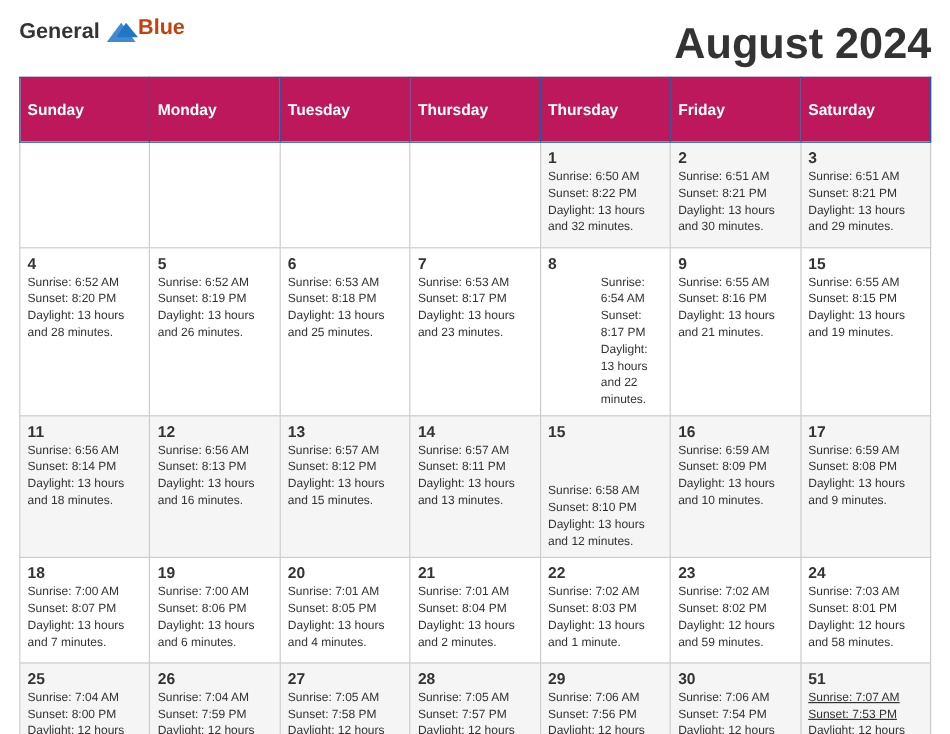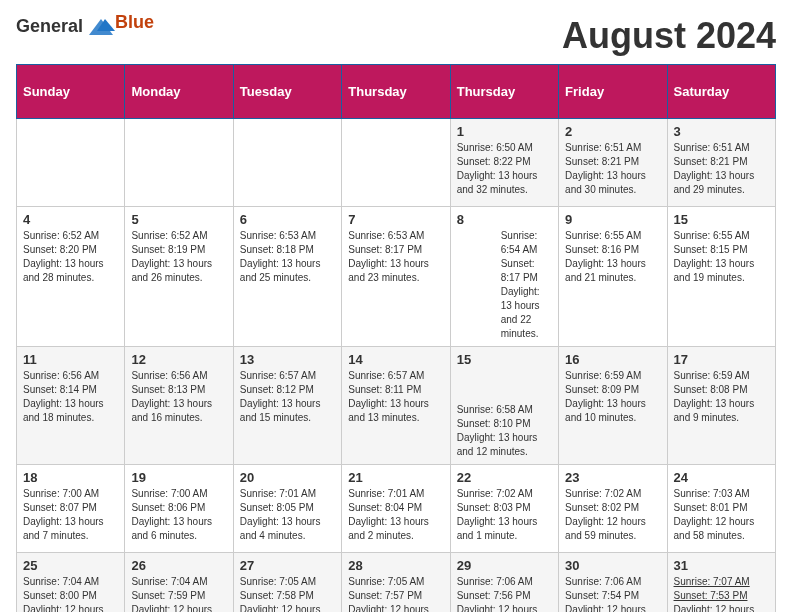--- a/index.html
+++ b/index.html
@@ -336,21 +336,21 @@
 and 49 minutes.</div>
         </td>
         <td>
           <span class="day-num">30</span>
           <div class="day-info" style="white-space: pre-line;">Sunrise: 7:06 AM
 Sunset: 7:54 PM
 Daylight: 12 hours
 and 48 minutes.</div>
         </td>
         <td>
-          <span class="day-num">31</span>
+          <span class="day-num">51</span>
           <div class="day-info" style="white-space: pre-line; text-decoration: underline;">Sunrise: 7:07 AM
 Sunset: 7:53 PM
 Daylight: 12 hours
 and 46 minutes.</div>
         </td>
       </tr>
     </tbody>
 </table>
 
 </body></html>

